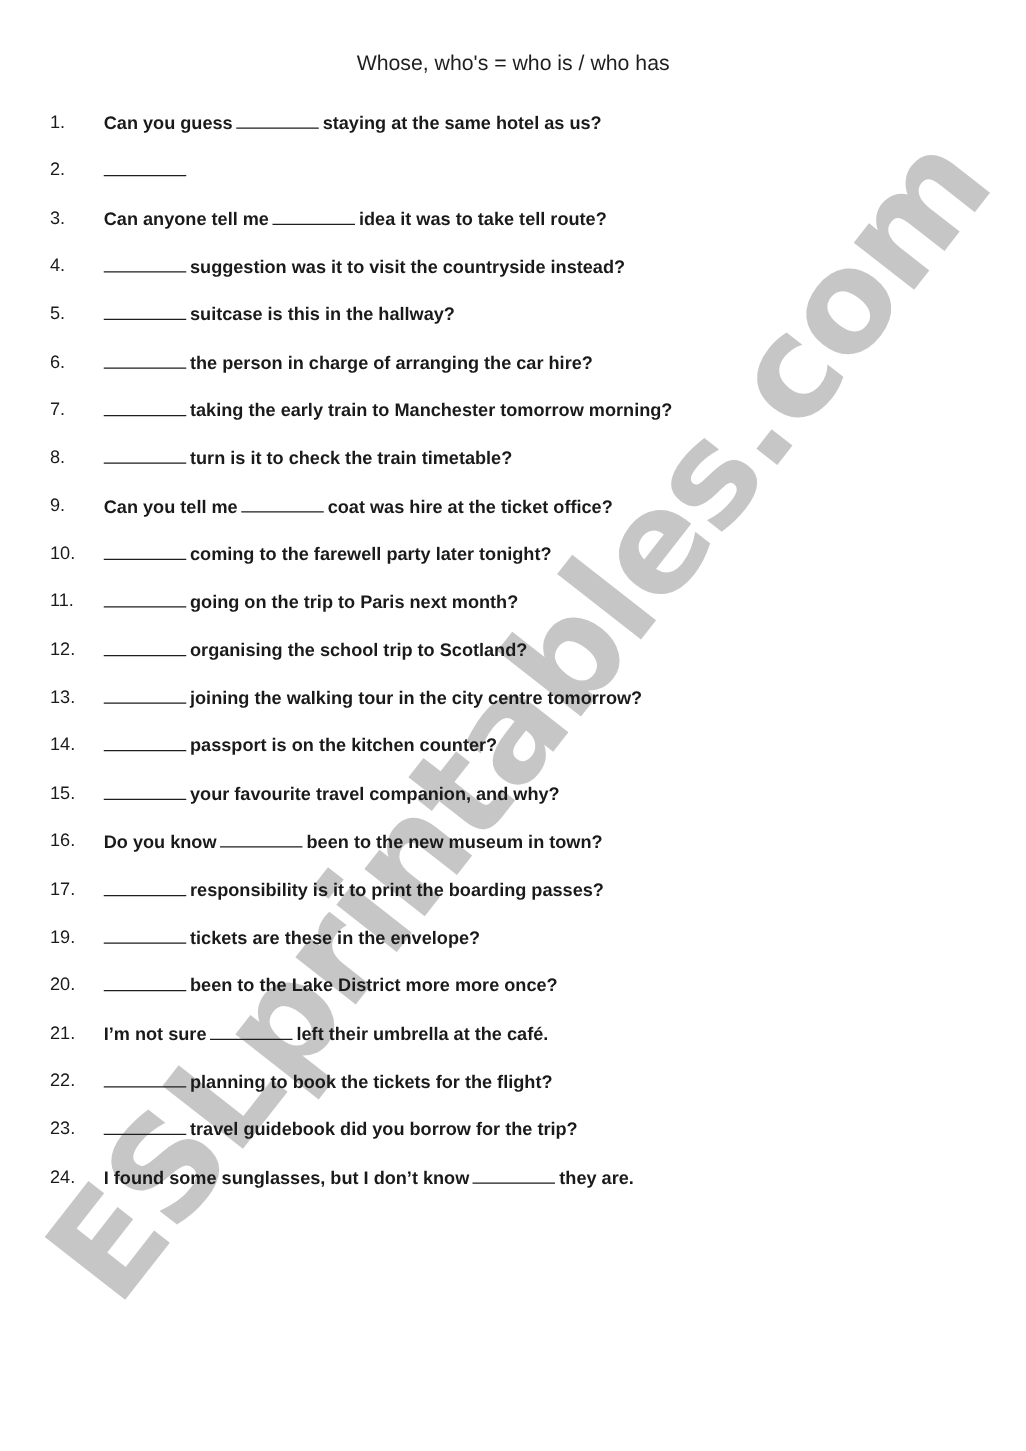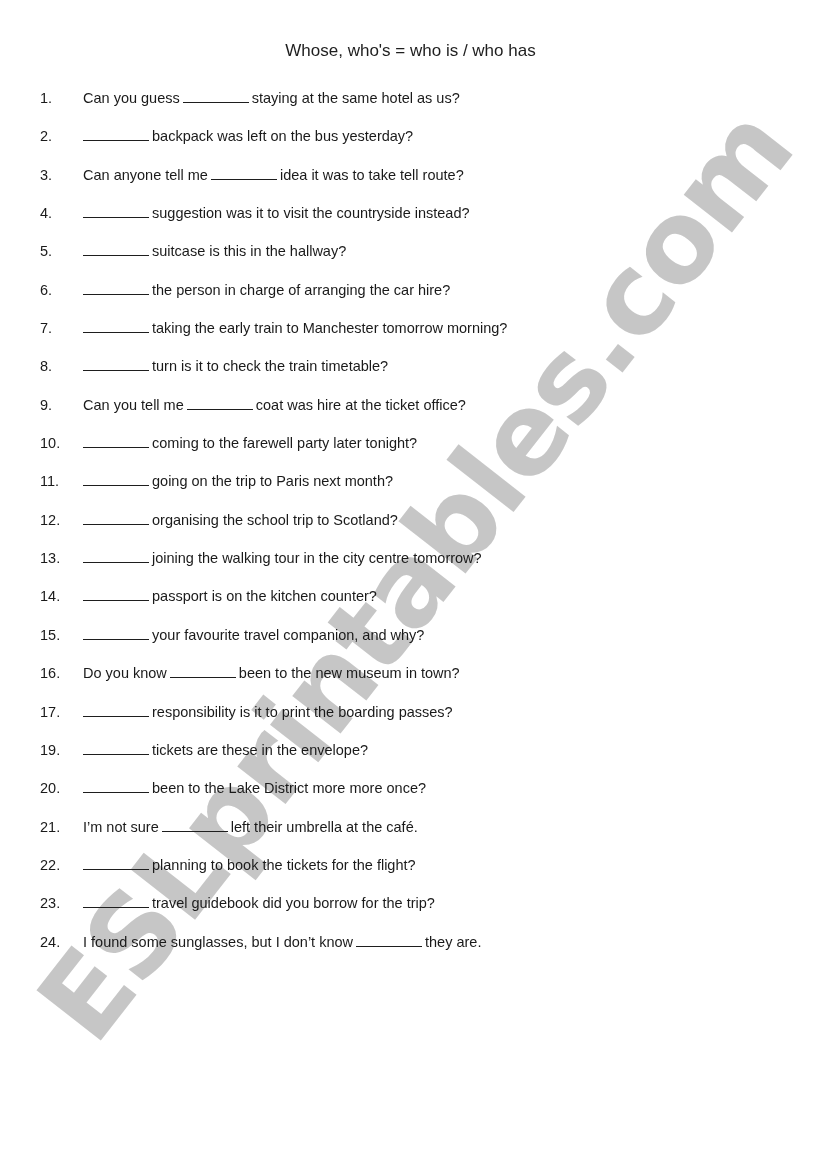--- a/index.html
+++ b/index.html
@@ -61,20 +61,21 @@
       align-items: flex-start;
       font-size: 14.5px;
       line-height: 20px;
     }
     .q .num {
       width: 43px;
       flex: none;
     }
     .q .text {
       white-space: nowrap;
+      font-weight: bold;
     }
     .blank {
       display: inline-block;
       width: 66px;
       border-bottom: 1px solid #1e1e1e;
       height: 14px;
       margin: 0 3px 0 0;
       vertical-align: baseline;
     }
     .blank.mid { margin: 0 3px; }
@@ -87,21 +88,21 @@
 
   <div class="title">Whose, who's = who is / who has</div>
 
   <ol class="questions" id="questions">
       <li class="q">
         <span class="num">1.</span>
         <span class="text"><span>Can you guess</span><span class="blank mid"></span><span>staying at the same hotel as us?</span></span>
       </li>
       <li class="q">
         <span class="num">2.</span>
-        <span class="text"><span class="blank"></span><span>backpack was left on the bus yesterday?</span></span>
+        <span class="text"><span class="blank"></span></span>
       </li>
       <li class="q">
         <span class="num">3.</span>
         <span class="text"><span>Can anyone tell me</span><span class="blank mid"></span><span>idea it was to take tell route?</span></span>
       </li>
       <li class="q">
         <span class="num">4.</span>
         <span class="text"><span class="blank"></span><span>suggestion was it to visit the countryside instead?</span></span>
       </li>
       <li class="q">

